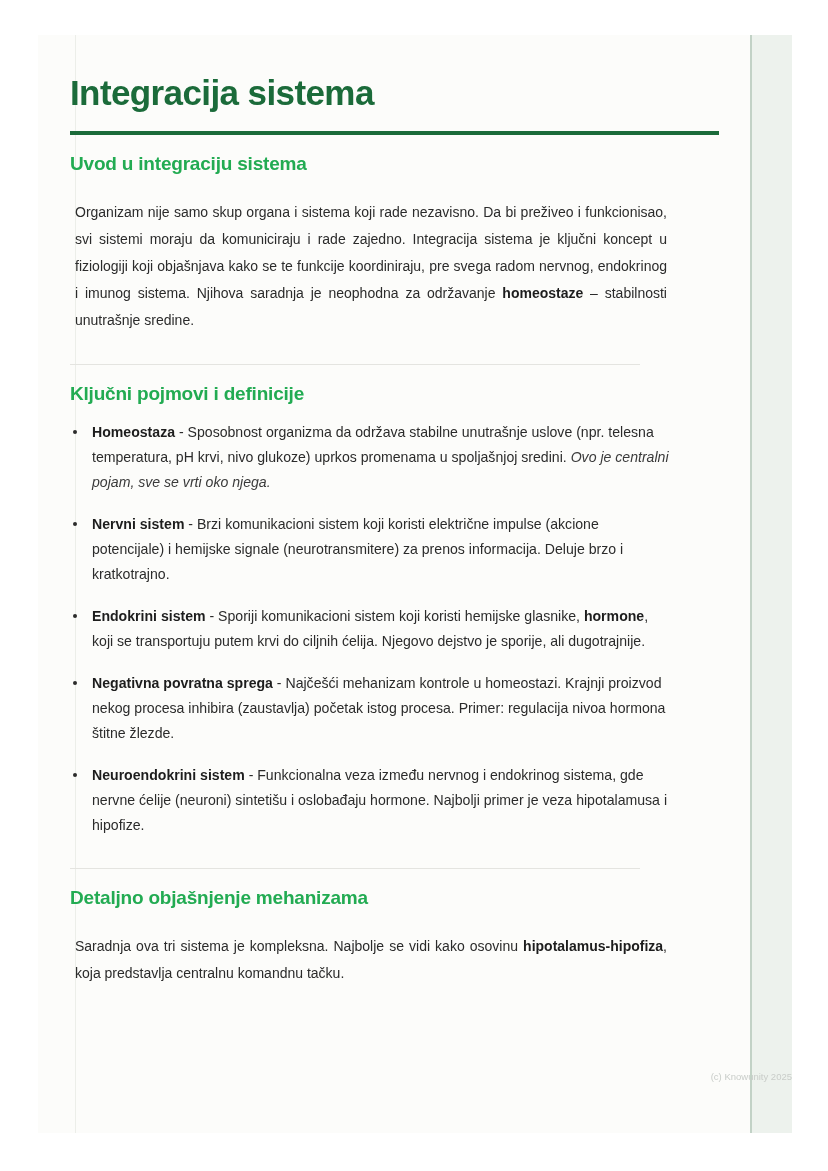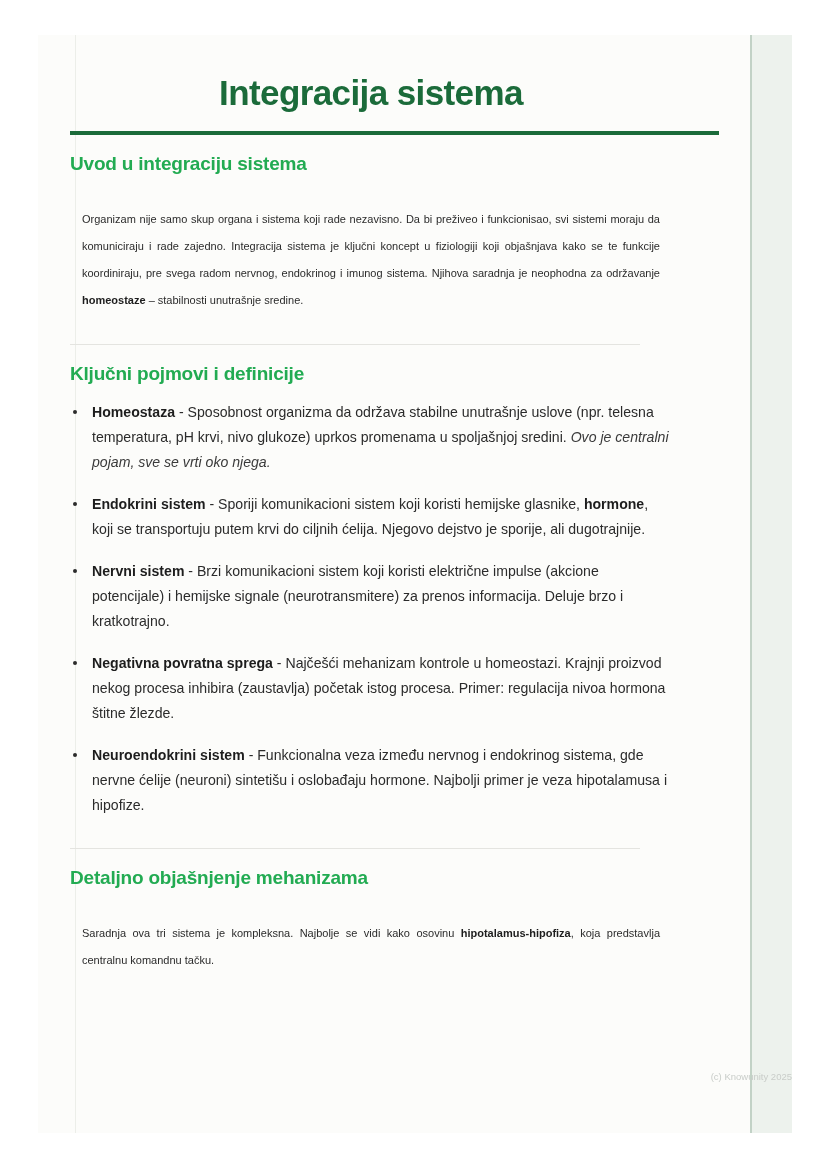--- a/index.html
+++ b/index.html
@@ -62,43 +62,42 @@
   }
 
   .doc-title {
     margin: 0;
     padding-top: 37px;
     font-size: 35px;
     line-height: 1.18;
     font-weight: bold;
     letter-spacing: -0.6px;
     color: #1b6b3a;
-    text-align: center;
   }
   .title-rule {
     margin-top: 18px;
     width: 649px;
     height: 4px;
     background: #1b6b3a;
   }
 
   h2.section-heading {
     margin: 0;
     padding-top: 17px;
     font-size: 19px;
     line-height: 1.25;
     font-weight: bold;
     letter-spacing: -0.2px;
     color: #22ab52;
   }
 
   p.body-text {
-    margin: 12px;
+    margin: 5px;
     padding-top: 18px;
-    font-size: 11px;
+    font-size: 14px;
     line-height: 27px;
     color: #2b2b2b;
     text-align: justify;
   }
 
   .section-divider {
     margin-top: 30px;
     width: 570px;
     height: 1px;
     background: #e4e4e0;
@@ -160,24 +159,24 @@
 
     <div class="section-divider"></div>
 
     <h2 class="section-heading">Ključni pojmovi i definicije</h2>
 
     <ul class="term-list">
       <li>
         <span class="bullet-dot"></span><span class="term-name">Homeostaza</span><span> - </span><span>Sposobnost organizma da održava stabilne unutrašnje uslove (npr. telesna temperatura, pH krvi, nivo glukoze) uprkos promenama u spoljašnjoj sredini. </span><span class="term-em">Ovo je centralni pojam, sve se vrti oko njega.</span>
       </li>
       <li>
-        <span class="bullet-dot"></span><span class="term-name">Endokrini sistem</span><span> - </span><span>Sporiji komunikacioni sistem koji koristi hemijske glasnike, </span><span class="bold-inline">hormone</span><span>, koji se transportuju putem krvi do ciljnih ćelija. Njegovo dejstvo je sporije, ali dugotrajnije.</span>
+        <span class="bullet-dot"></span><span class="term-name">Nervni sistem</span><span> - </span><span>Brzi komunikacioni sistem koji koristi električne impulse (akcione potencijale) i hemijske signale (neurotransmitere) za prenos informacija. Deluje brzo i kratkotrajno.</span>
       </li>
       <li>
-        <span class="bullet-dot"></span><span class="term-name">Nervni sistem</span><span> - </span><span>Brzi komunikacioni sistem koji koristi električne impulse (akcione potencijale) i hemijske signale (neurotransmitere) za prenos informacija. Deluje brzo i kratkotrajno.</span>
+        <span class="bullet-dot"></span><span class="term-name">Endokrini sistem</span><span> - </span><span>Sporiji komunikacioni sistem koji koristi hemijske glasnike, </span><span class="bold-inline">hormone</span><span>, koji se transportuju putem krvi do ciljnih ćelija. Njegovo dejstvo je sporije, ali dugotrajnije.</span>
       </li>
       <li>
         <span class="bullet-dot"></span><span class="term-name">Negativna povratna sprega</span><span> - </span><span>Najčešći mehanizam kontrole u homeostazi. Krajnji proizvod nekog procesa inhibira (zaustavlja) početak istog procesa. Primer: regulacija nivoa hormona štitne žlezde.</span>
       </li>
       <li>
         <span class="bullet-dot"></span><span class="term-name">Neuroendokrini sistem</span><span> - </span><span>Funkcionalna veza između nervnog i endokrinog sistema, gde nervne ćelije (neuroni) sintetišu i oslobađaju hormone. Najbolji primer je veza hipotalamusa i hipofize.</span>
       </li>
     </ul>
 
     <div class="section-divider"></div>

